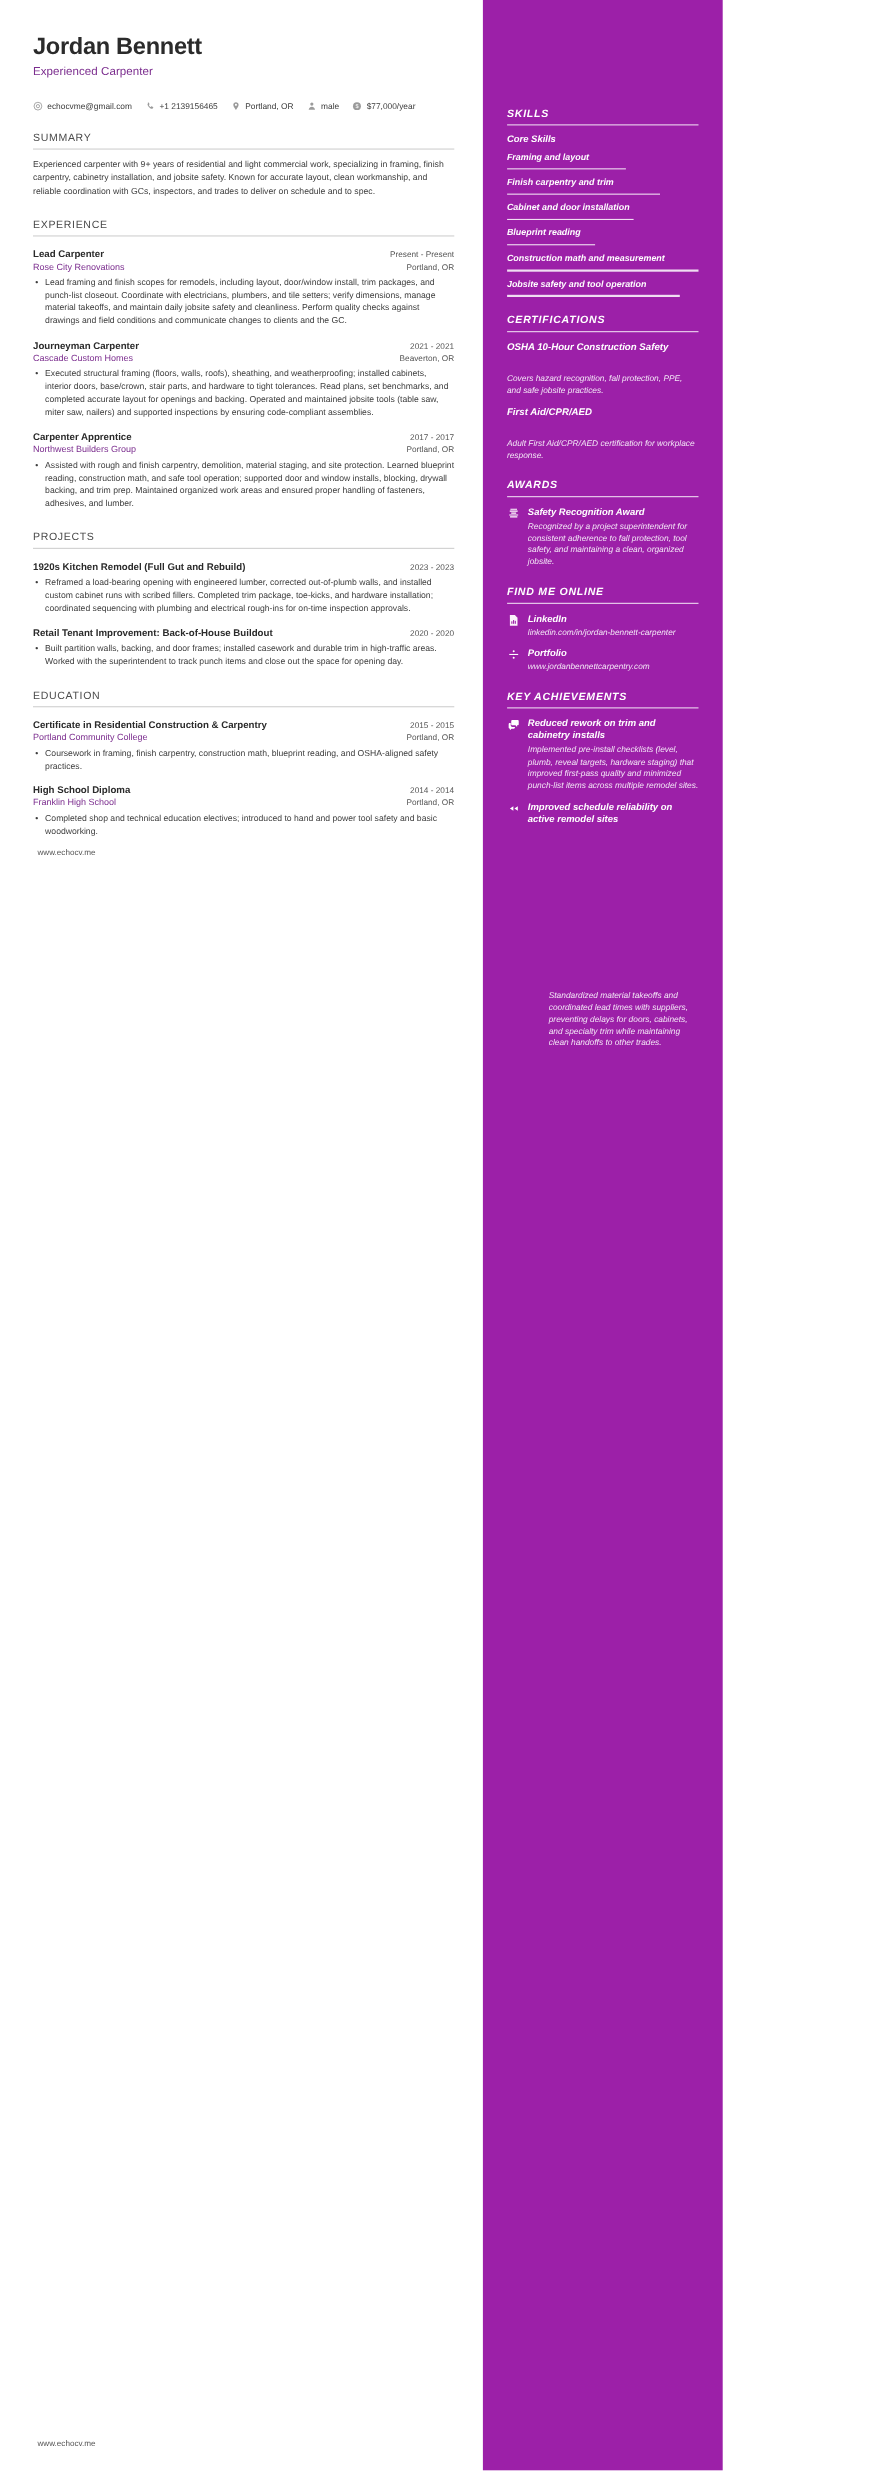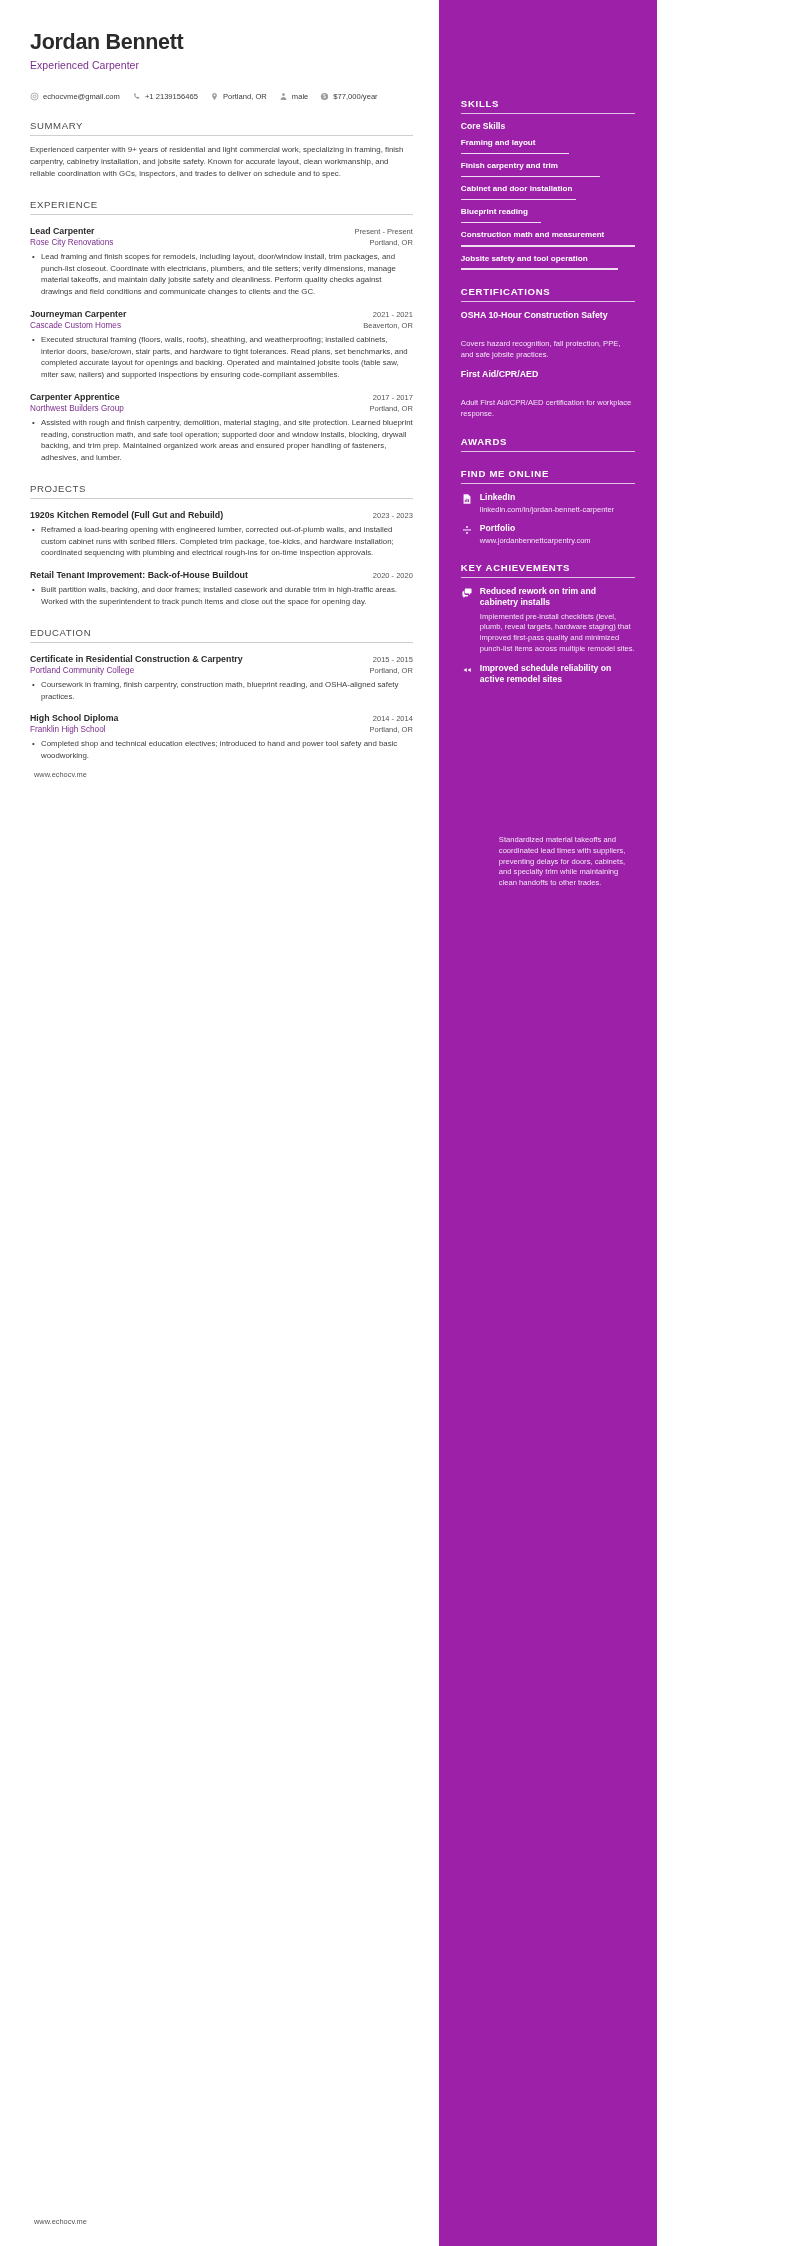--- a/index.html
+++ b/index.html
@@ -142,20 +142,21 @@
   }
   .footer-url.top { top: 770px; }
   .footer-url.bottom { bottom: 20px; }
 
   
   .sidebar {
     width: 261px;
     background: #9c20a8;
     color: #ffffff;
     padding: 98px 22px 40px 22px;
+    font-style: italic;
   }
   .sb-section { margin-bottom: 16px; }
   .sb-title {
     font-size: 9.6px;
     letter-spacing: 0.7px;
     font-weight: bold;
     color: #ffffff;
   }
   .sb-rule {
     margin-top: 4px;
@@ -456,20 +457,31 @@
       <div class="cert">
         <div class="cert-name">First Aid/CPR/AED</div>
         <div class="cert-desc">Adult First Aid/CPR/AED certification for workplace response.</div>
       </div>
     </div>
 
     <div class="sb-section">
       <div class="sb-title">AWARDS</div>
       <div class="sb-rule"></div>
 
+      <div class="icon-entry">
+        <span class="ie-icon">
+          <svg viewBox="0 0 16 16" fill="currentColor">
+            <path d="M4 2h8v1.2H4zM3.2 4.2h9.6v1.3H3.2zM5 6.6h6v1.4H5zM2.6 9h10.8v1.3H2.6zM3.6 11.2h8.8v1.3H3.6z"></path>
+          </svg>
+        </span>
+        <div class="ie-body">
+          <div class="ie-title">Safety Recognition Award</div>
+          <div class="ie-desc">Recognized by a project superintendent for consistent adherence to fall protection, tool safety, and maintaining a clean, organized jobsite.</div>
+        </div>
+      </div>
     </div>
 
     <div class="sb-section">
       <div class="sb-title">FIND ME ONLINE</div>
       <div class="sb-rule"></div>
 
       <div class="icon-entry">
         <span class="ie-icon">
           <svg viewBox="0 0 16 16" fill="currentColor">
             <path d="M3.4 1.6h6l3.2 3.2v9.6H3.4z" opacity="0.95"></path>

